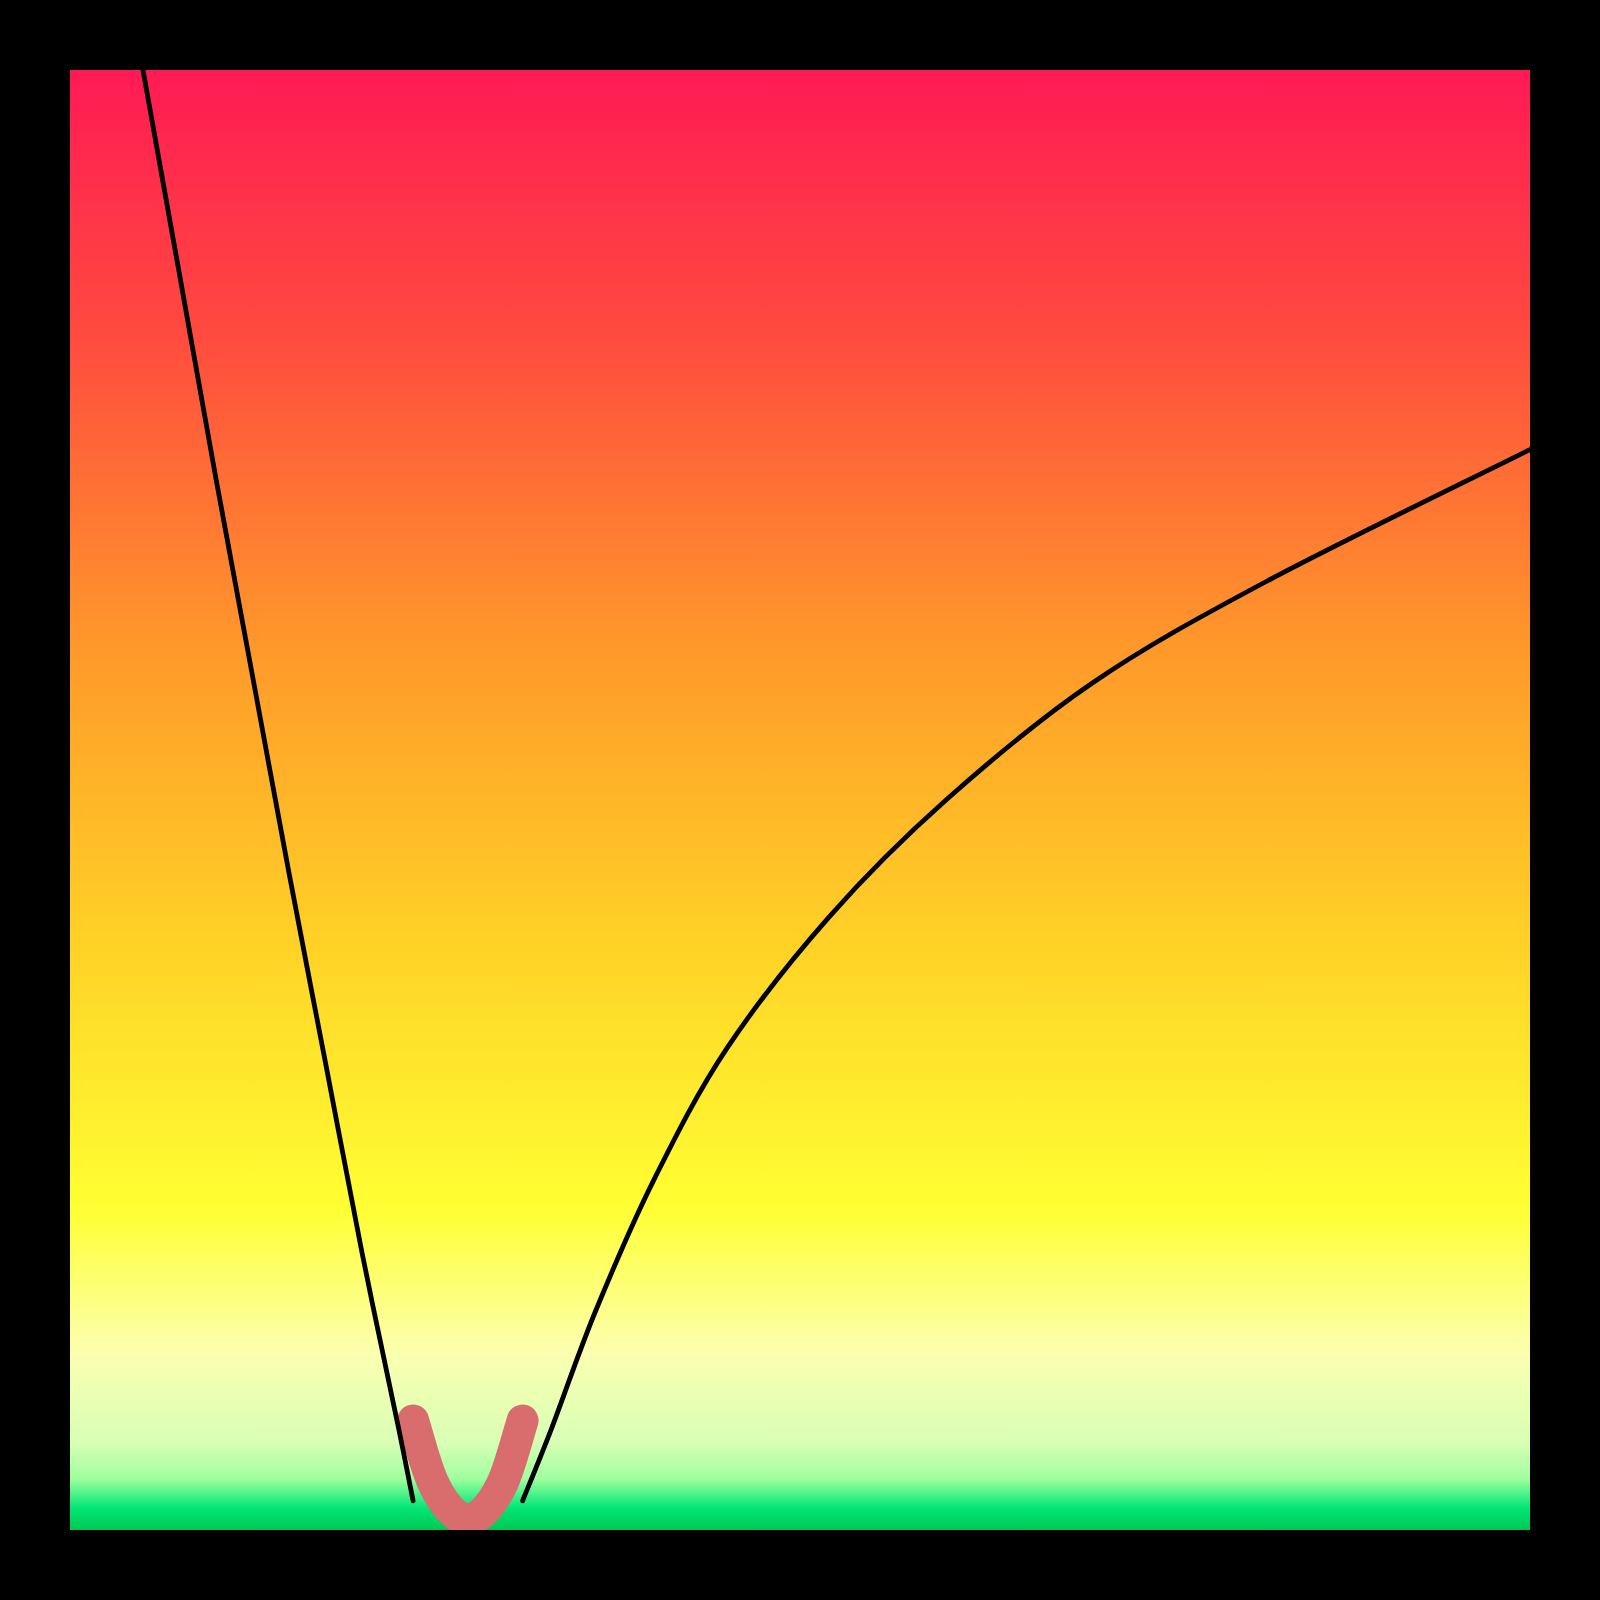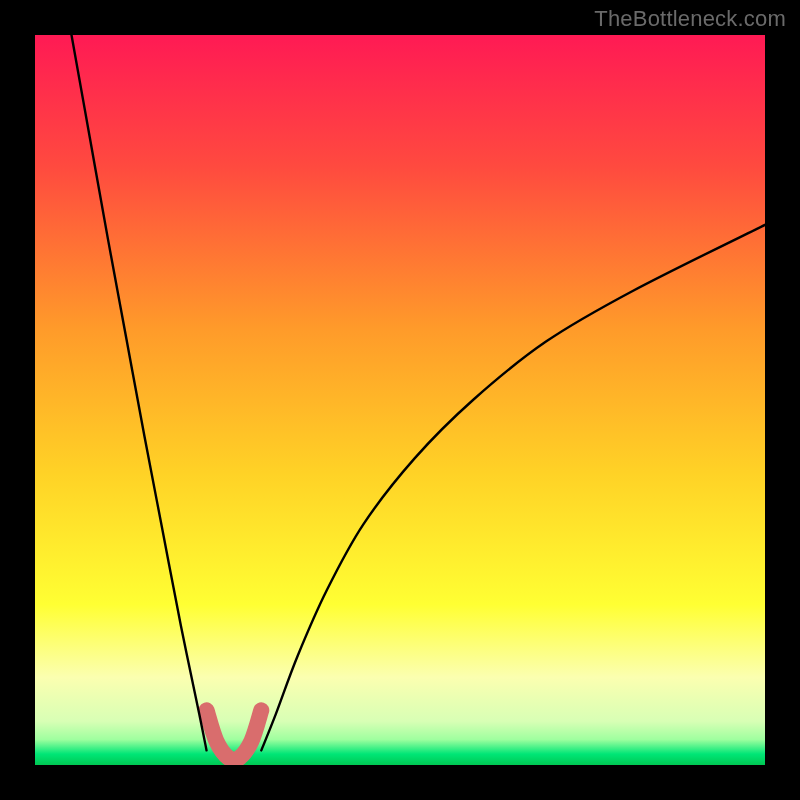--- a/index.html
+++ b/index.html
@@ -30,21 +30,20 @@
     z-index: 10;
   }
   svg {
     display: block;
   }
 </style>
 </head>
 <body>
 <div class="frame">
 
-  <div class="watermark">TheBottleneck.com</div>
 
   <svg id="chart-svg" width="800" height="800" viewBox="0 0 800 800">
     <defs>
       <linearGradient id="bg-grad" x1="0" y1="0" x2="0" y2="1">
           <stop offset="0%" stop-color="#ff1a54"></stop>
           <stop offset="18%" stop-color="#ff4a3f"></stop>
           <stop offset="40%" stop-color="#ff9a2a"></stop>
           <stop offset="60%" stop-color="#ffd226"></stop>
           <stop offset="78%" stop-color="#ffff33"></stop>
           <stop offset="88%" stop-color="#fbffb0"></stop>

